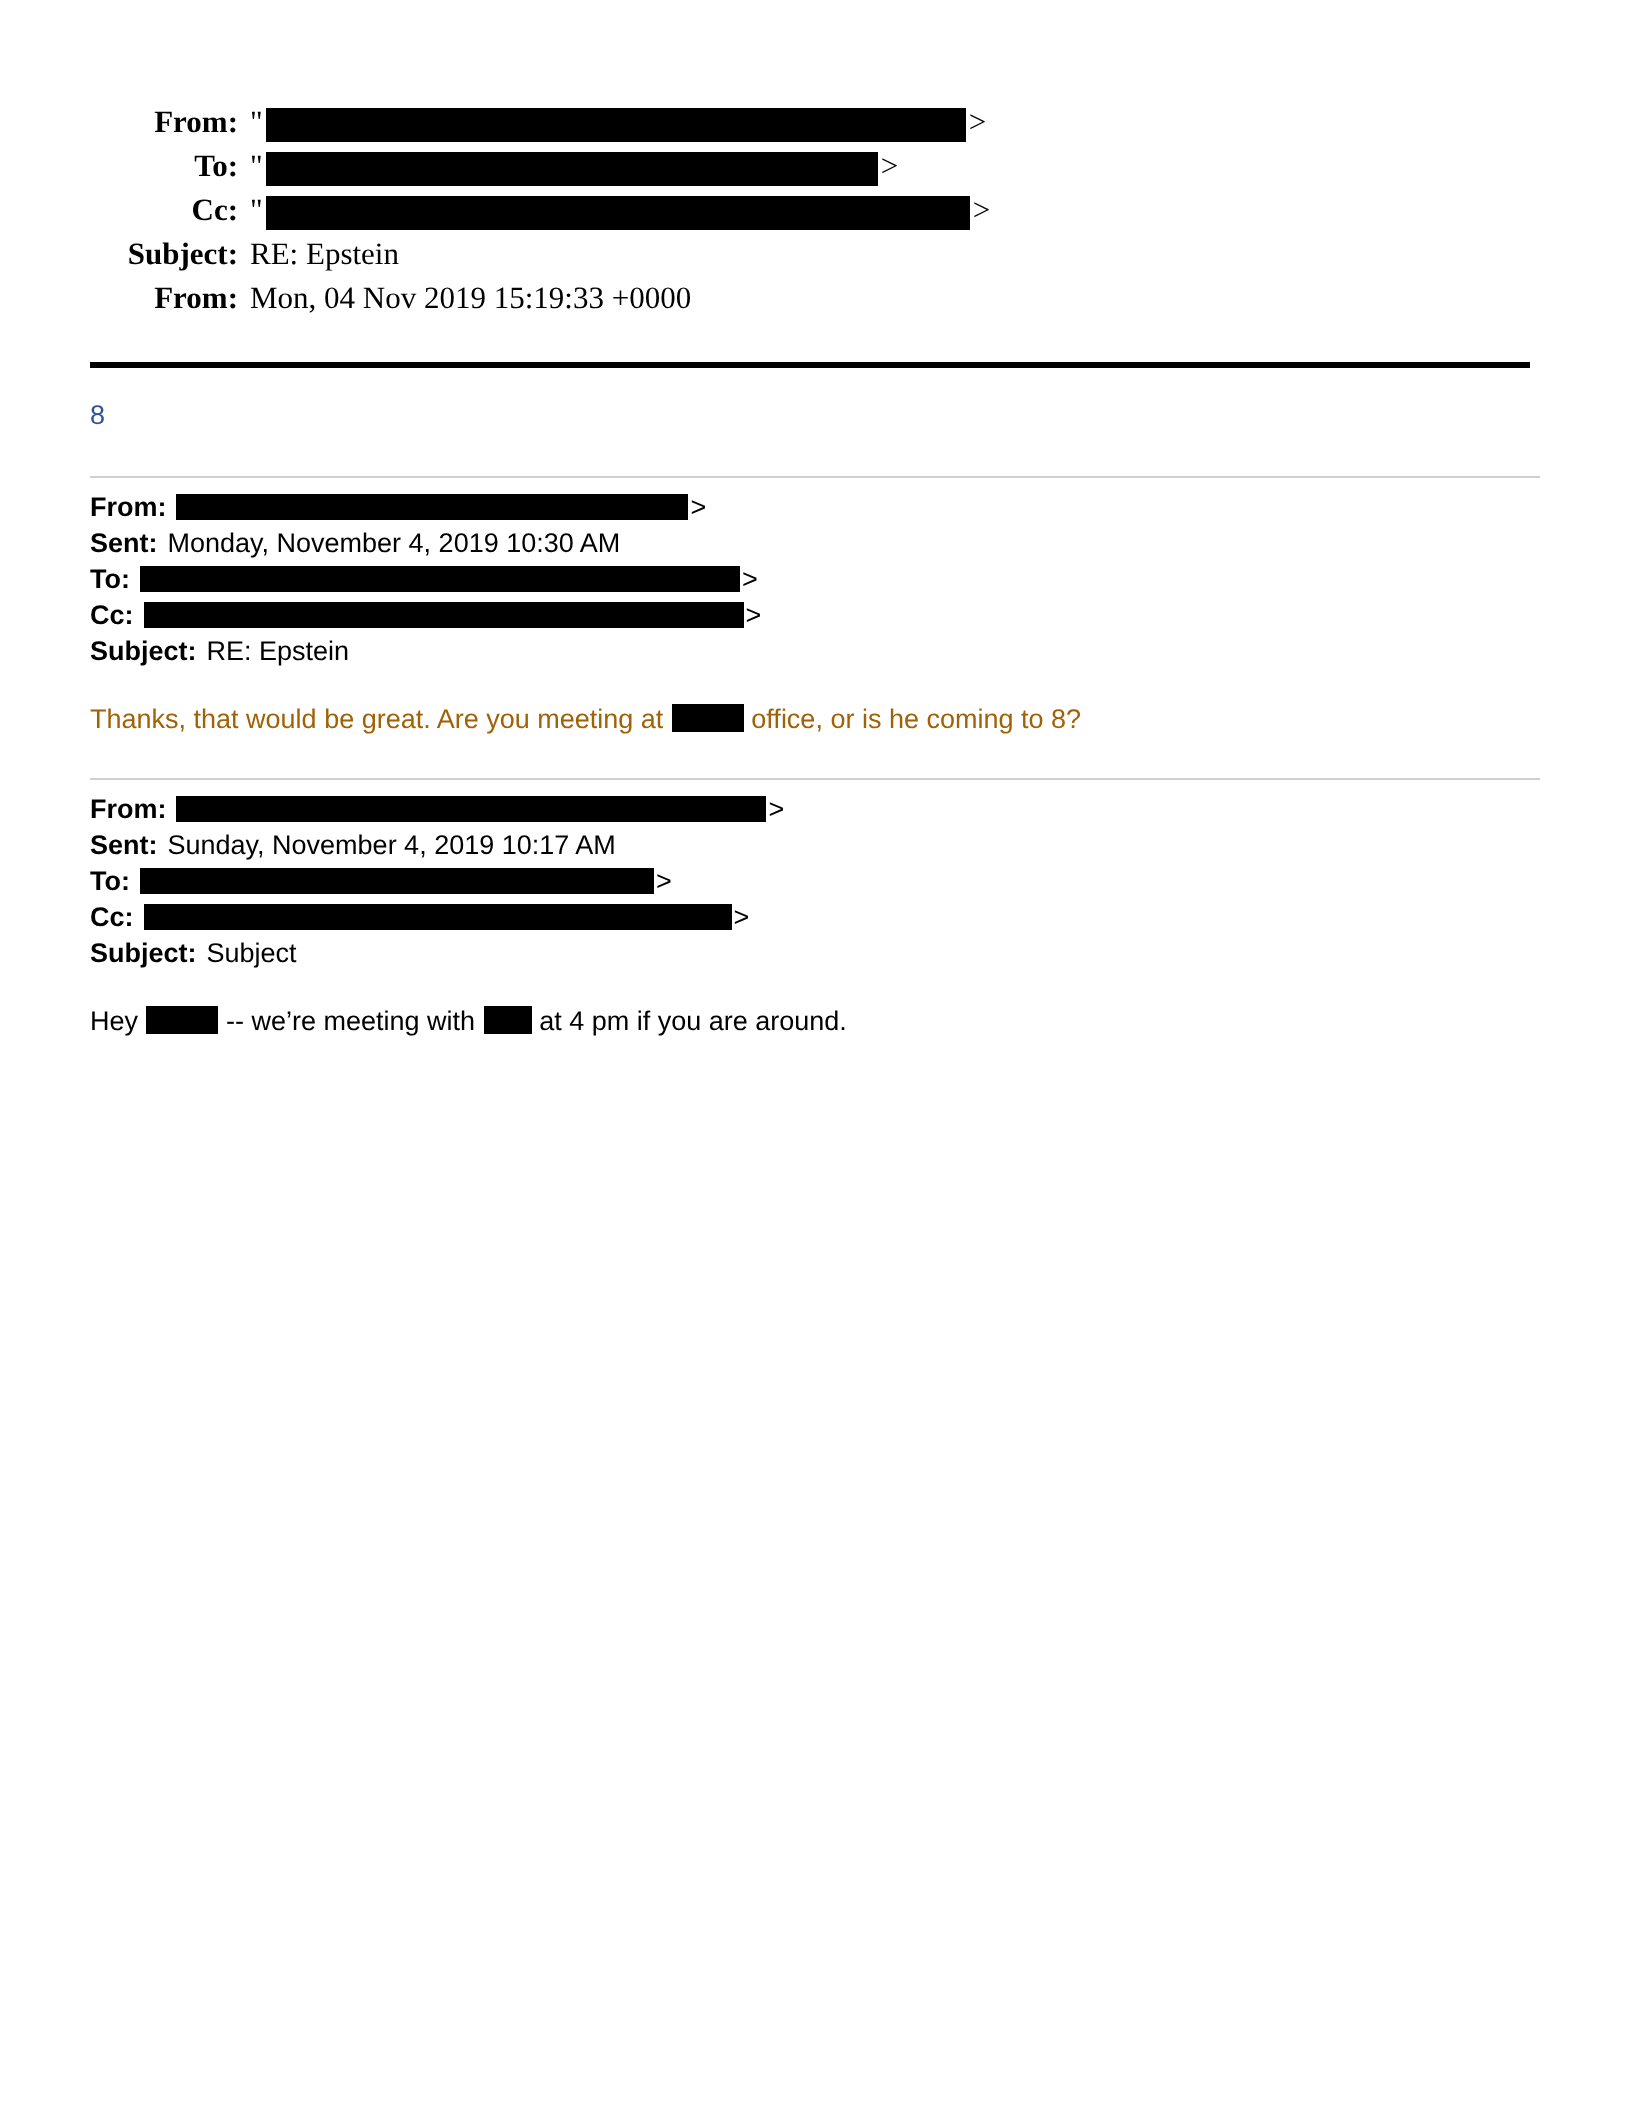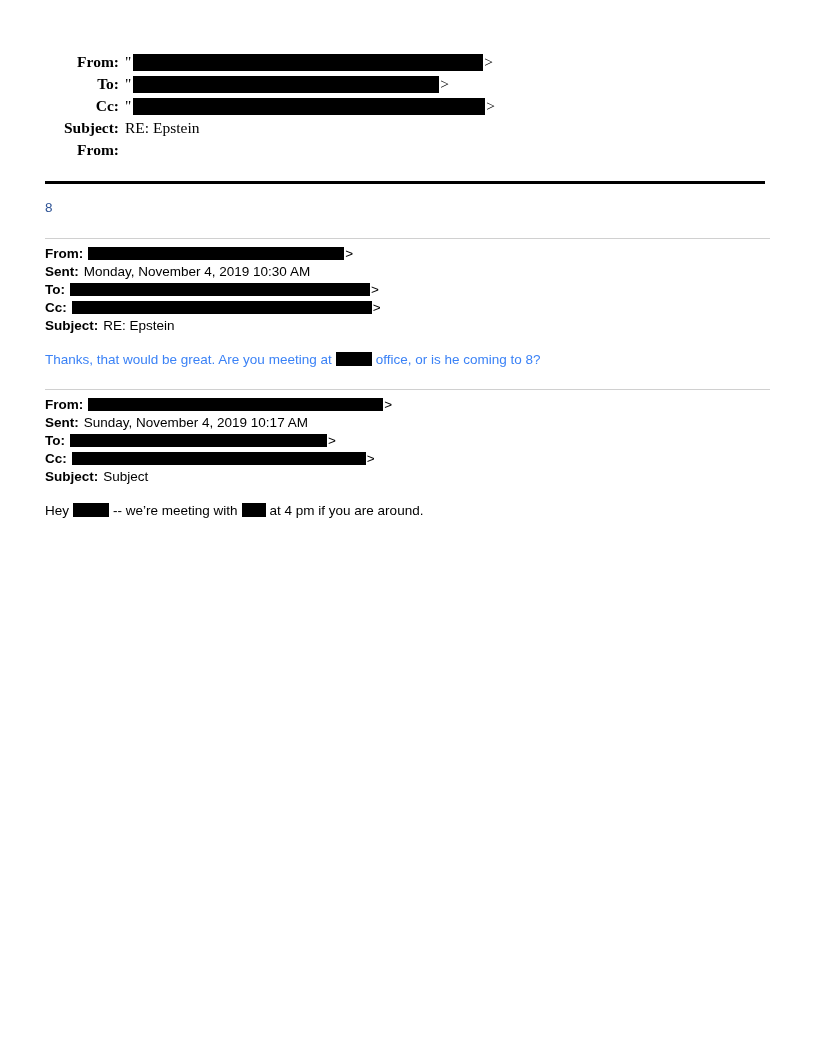--- a/index.html
+++ b/index.html
@@ -71,21 +71,21 @@
   }
   .eh-row { display: flex; align-items: center; height: 18px; }
   .eh-label { font-weight: bold; margin-right: 5px; white-space: pre; }
   .eh-suffix { margin-left: 1px; }
 
   .email-body {
     margin: 17px 0 0 45px;
     font-size: 13.5px;
     line-height: 18px;
   }
-  .email-body.blue { color: #3b82f6; }
+  .email-body.blue { color: #a16207; }
   .email-body-2 { }
 </style>
 </head>
 <body>
 
 <div class="top-header">
   <div class="th-row">
     <span class="th-label">From:</span>
     <span class="th-value">
       <span class="th-quote">"</span>
@@ -108,20 +108,21 @@
       <span class="redact redact-serif" style="width:352px"></span>
       <span class="th-suffix">&gt;</span>
     </span>
   </div>
   <div class="th-row">
     <span class="th-label">Subject:</span>
     <span class="th-value">RE: Epstein</span>
   </div>
   <div class="th-row">
     <span class="th-label">From:</span>
+    <span class="th-value">Mon, 04 Nov 2019 15:19:33 +0000</span>
   </div>
 </div>
 
 <div class="rule-thick"></div>
 
 <div class="page-num">8</div>
 
 <div class="divider divider-1"></div>
 
 <div class="email-header">

